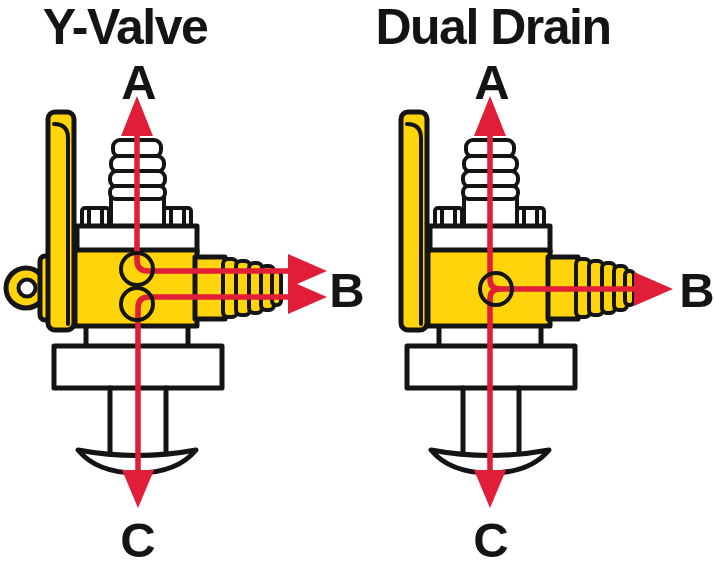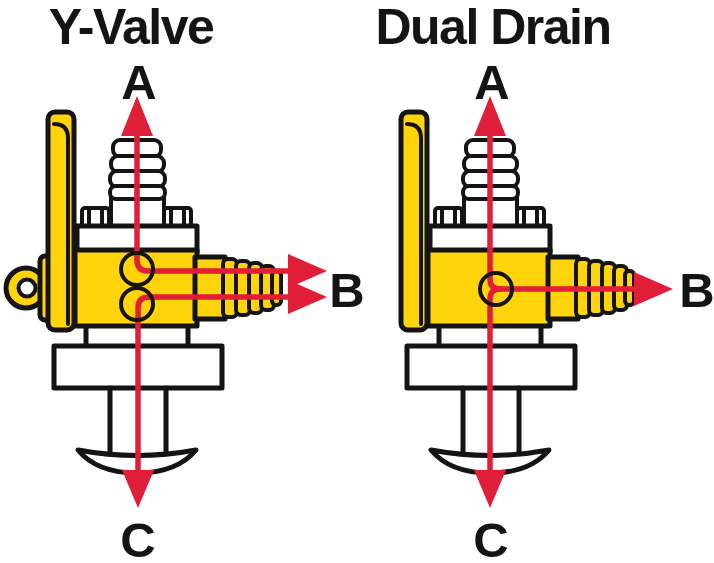--- a/index.html
+++ b/index.html
@@ -82,21 +82,21 @@
     <path class="red" d="M500 289 Q490 289 490 299 L490 476"></path>
 
     <circle class="o fn thin" cx="496" cy="289" r="16"></circle>
 
     <polygon class="redf" points="490,96 474,136 506,136"></polygon>
     <polygon class="redf" points="673,289 634,272 634,306"></polygon>
     <polygon class="redf" points="490,508 474,470 506,470"></polygon>
   </g>
 </svg>
 
-<div class="label title" style="left:131px;top:2px;">Y-Valve</div>
+<div class="label title" style="left:125px;top:2px;">Y-Valve</div>
 <div class="label title" style="left:493px;top:2px;">Dual Drain</div>
 
 <div class="label port" style="left:139px;top:58px;">A</div>
 <div class="label port" style="left:347px;top:266px;">B</div>
 <div class="label port" style="left:138px;top:516px;">C</div>
 
 <div class="label port" style="left:492px;top:58px;">A</div>
 <div class="label port" style="left:697px;top:266px;">B</div>
 <div class="label port" style="left:491px;top:516px;">C</div>
 

